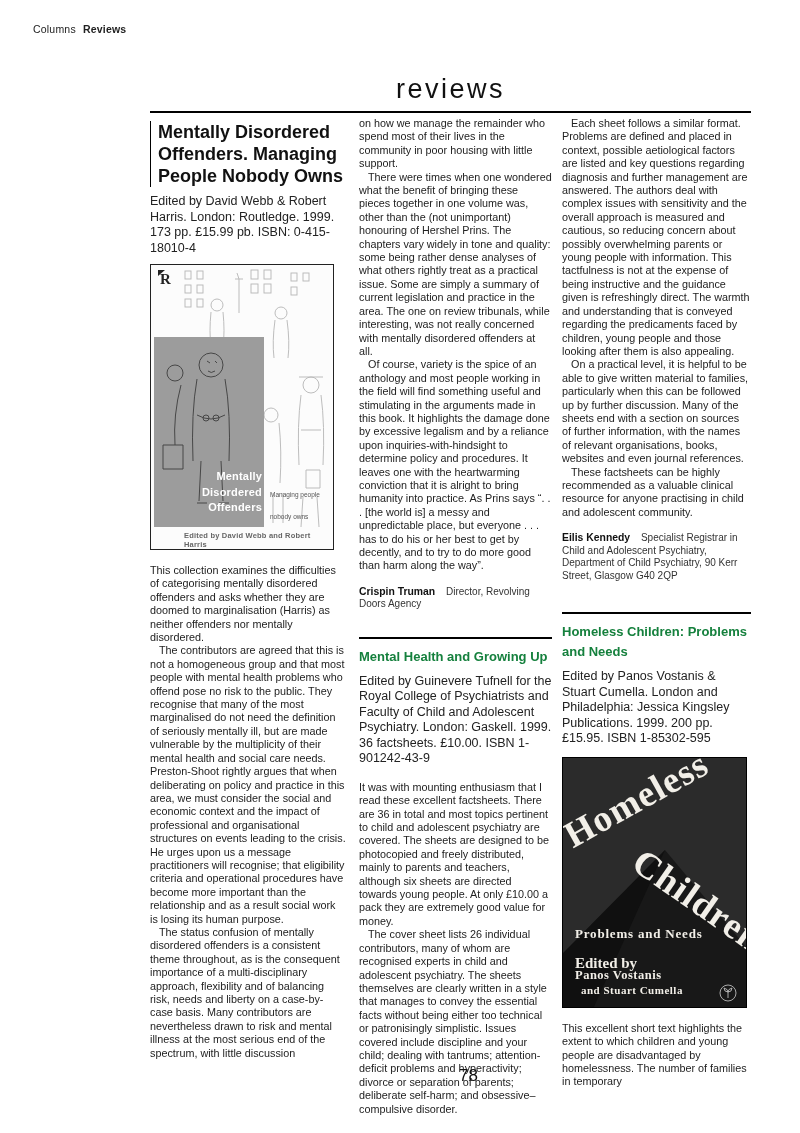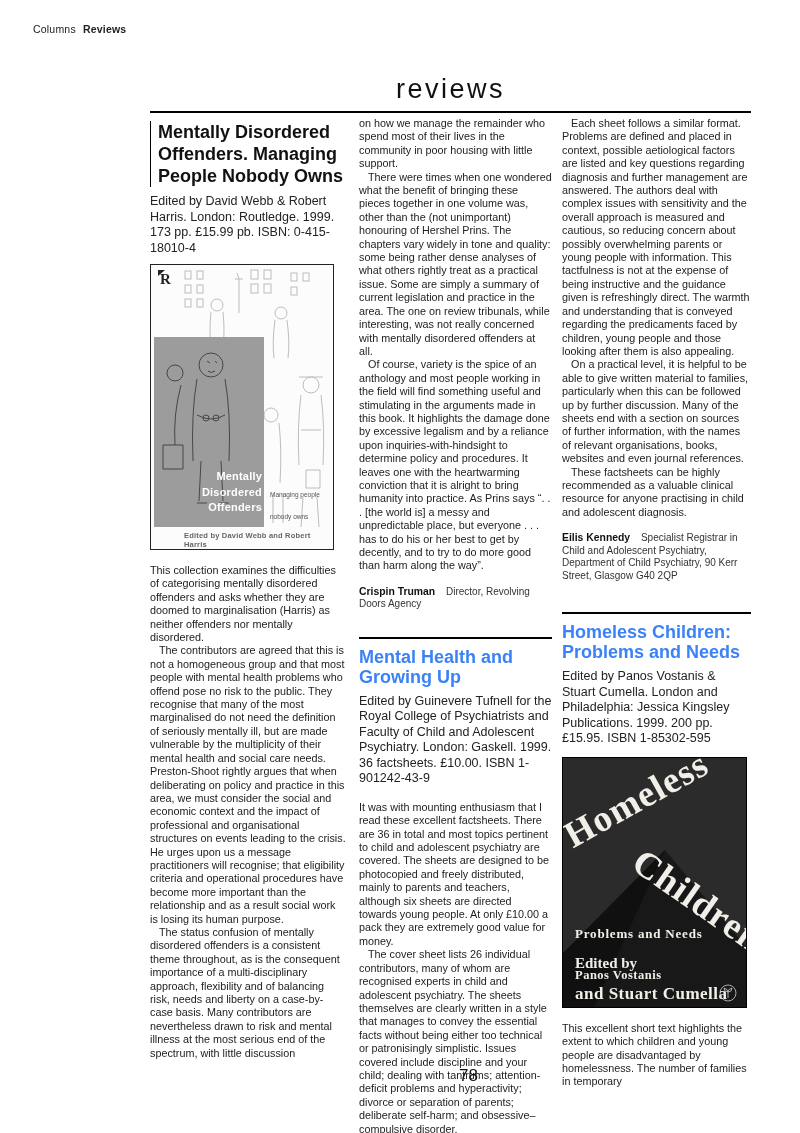--- a/index.html
+++ b/index.html
@@ -19,21 +19,21 @@
 
   .col { position:absolute; top:117px; }
   .col-1 { left:150px; width:196px; }
   .col-2 { left:359px; width:193px; }
   .col-3 { left:562px; width:189px; }
 
   .review-heading-1 {
     margin:4px 0 0 0; border-left:1.5px solid #000; padding-left:7px;
     font-size:18px; line-height:22px; font-weight:bold; color:#111;
   }
-  .review-heading-2 { margin:8px 0 0 0; font-size:18px; line-height:20px; font-weight:bold; color:#3b82f6; }
+  .review-heading-2 { margin:8px 0 0 0; font-size:13px; line-height:20px; font-weight:bold; color:#15803d; }
   .section-rule { height:2px; background:#000; border:0; }
   .rule-mh { margin-top:26px; }
   .rule-hc { margin-top:30px; }
 
   .citation { font-size:12.5px; line-height:15.5px; margin:7px 0 0 0; color:#222; }
 
   .body-para { font-size:10.8px; line-height:13.4px; margin:0; color:#222; }
   .indent { text-indent:9px; }
   .mt-body { margin-top:14px; }
 
@@ -68,21 +68,21 @@
     margin-top:10px; background:#2b2b2b; overflow:hidden;
     font-family:"Liberation Serif", serif; color:#f2efe8;
   }
   .cover2 svg.roof { position:absolute; left:0; top:0; }
   .c2-word { position:absolute; font-weight:bold; white-space:nowrap; letter-spacing:1px; font-size:37px; }
   .c2-homeless { left:4px; top:58px; transform:rotate(-29deg); transform-origin:left center; }
   .c2-children { left:74px; top:78px; transform:rotate(35deg); transform-origin:left center; }
   .c2-subtitle { position:absolute; left:12px; top:168px; font-size:13px; font-weight:bold; letter-spacing:0.8px; }
   .c2-editedby { position:absolute; left:12px; top:197px; font-size:15px; font-weight:bold; }
   .c2-ed1 { position:absolute; left:12px; top:210px; font-size:12.5px; font-weight:bold; letter-spacing:0.5px; }
-  .c2-ed2 { position:absolute; left:12px; top:226px; font-size:17px; font-weight:bold; letter-spacing:0.5px; }
+  .c2-ed2 { position:absolute; left:18px; top:226px; font-size:11px; font-weight:bold; letter-spacing:0.5px; }
   .jkp-logo { position:absolute; right:9px; bottom:5px; }
 
   .page-number {
     position:absolute; left:168px; width:601px; top:1066px; text-align:center;
     font-size:17px; color:#111;
   }
 </style>
 </head>
 <body>
 
@@ -173,21 +173,21 @@
     <h2 class="review-heading-2">Mental Health and Growing Up</h2>
     <p class="citation">Edited by Guinevere Tufnell for the Royal College of Psychiatrists and Faculty of Child and Adolescent Psychiatry. London: Gaskell. 1999. 36 factsheets. £10.00. ISBN 1-901242-43-9</p>
 
     <p class="body-para mt-body">It was with mounting enthusiasm that I read these excellent factsheets. There are 36 in total and most topics pertinent to child and adolescent psychiatry are covered. The sheets are designed to be photocopied and freely distributed, mainly to parents and teachers, although six sheets are directed towards young people. At only £10.00 a pack they are extremely good value for money.</p>
     <p class="body-para indent">The cover sheet lists 26 individual contributors, many of whom are recognised experts in child and adolescent psychiatry. The sheets themselves are clearly written in a style that manages to convey the essential facts without being either too technical or patronisingly simplistic. Issues covered include discipline and your child; dealing with tantrums; attention-deficit problems and hyperactivity; divorce or separation of parents; deliberate self-harm; and obsessive–compulsive disorder.</p>
   </div>
 
   <div class="col col-3">
     <p class="body-para indent">Each sheet follows a similar format. Problems are defined and placed in context, possible aetiological factors are listed and key questions regarding diagnosis and further management are answered. The authors deal with complex issues with sensitivity and the overall approach is measured and cautious, so reducing concern about possibly overwhelming parents or young people with information. This tactfulness is not at the expense of being instructive and the guidance given is refreshingly direct. The warmth and understanding that is conveyed regarding the predicaments faced by children, young people and those looking after them is also appealing.</p>
     <p class="body-para indent">On a practical level, it is helpful to be able to give written material to families, particularly when this can be followed up by further discussion. Many of the sheets end with a section on sources of further information, with the names of relevant organisations, books, websites and even journal references.</p>
-    <p class="body-para indent">These factsheets can be highly recommended as a valuable clinical resource for anyone practising in child and adolescent diagnosis.</p>
+    <p class="body-para indent">These factsheets can be highly recommended as a valuable clinical resource for anyone practising in child and adolescent community.</p>
 
     <p class="credit">
       <span class="credit-name">Eilis Kennedy</span>
       <span class="credit-affil">Specialist Registrar in Child and Adolescent Psychiatry, Department of Child Psychiatry, 90 Kerr Street, Glasgow G40 2QP</span>
     </p>
 
     <div class="section-rule rule-hc"></div>
     <h2 class="review-heading-2">Homeless Children: Problems and Needs</h2>
     <p class="citation">Edited by Panos Vostanis &amp; Stuart Cumella. London and Philadelphia: Jessica Kingsley Publications. 1999. 200 pp. £15.95. ISBN 1-85302-595</p>
 

